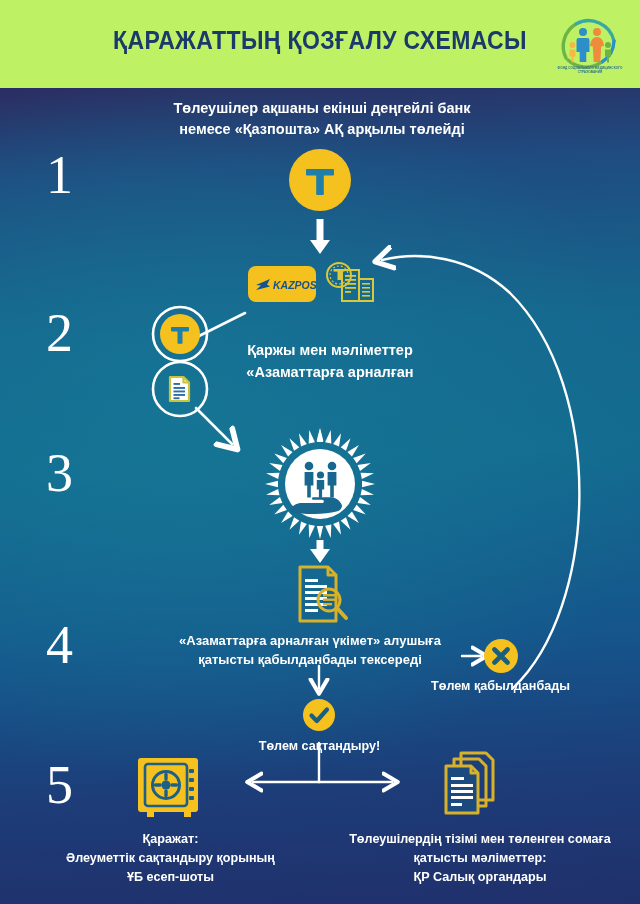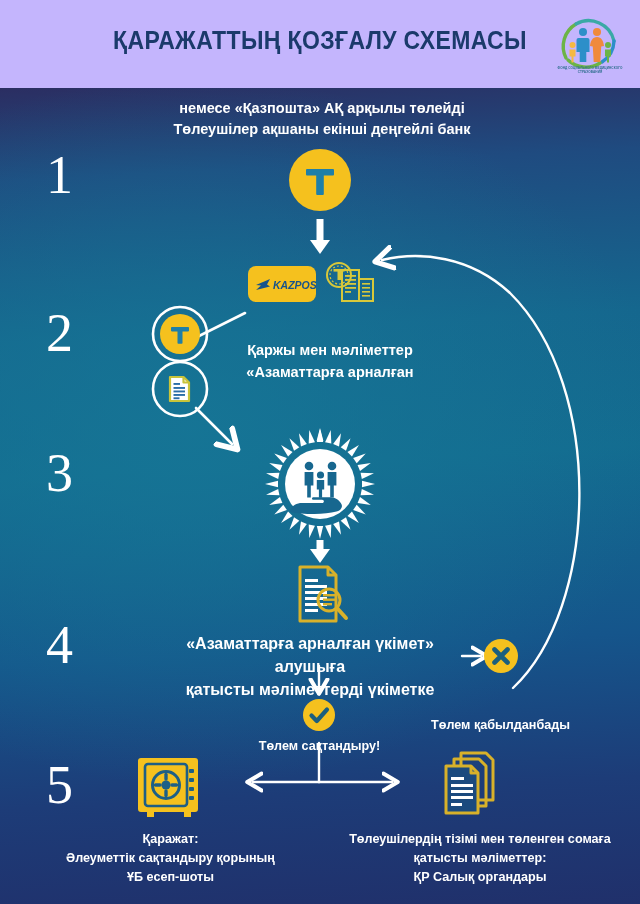--- a/index.html
+++ b/index.html
@@ -4,21 +4,21 @@
 <style>
   html,body{margin:0;padding:0;background:#ffffff;}
   body{
     width:640px;height:904px;position:relative;overflow:hidden;
     font-family:"Liberation Sans","DejaVu Sans",sans-serif;
   }
   #root{position:absolute;inset:0;background:#ffffff;}
 
   
   .header{
-    position:absolute;left:0;top:0;width:640px;height:88px;background:#c4b5fd;
+    position:absolute;left:0;top:0;width:640px;height:88px;background:#bef264;
   }
   .header-title{
     position:absolute;left:0;top:26px;width:640px;text-align:center;
     font-size:25px;font-weight:bold;letter-spacing:.4px;color:#1b3a6b;
     font-family:"Liberation Sans","DejaVu Sans",sans-serif;
     transform:scaleX(.92);transform-origin:center;
   }
   .logo{position:absolute;right:12px;top:8px;width:76px;height:74px;}
   .logo-cap{position:absolute;left:0;top:0;width:76px;height:74px;}
   .logo-text{
@@ -43,22 +43,22 @@
   .stepnum.s1{left:46px;top:60px;}
   .stepnum.s2{left:46px;top:218px;}
   .stepnum.s3{left:46px;top:358px;}
   .stepnum.s4{left:46px;top:530px;}
   .stepnum.s5{left:46px;top:670px;}
 
   
   .txt{position:absolute;color:#ffffff;text-align:center;font-weight:bold;}
   .t-step1{left:132px;top:10px;width:380px;font-size:14.5px;line-height:1.45;}
   .t-step2{left:215px;top:252px;width:230px;font-size:14.5px;line-height:1.5;}
-  .t-step4{left:160px;top:544px;width:300px;font-size:16px;line-height:1.45;}
-  .t-reject{left:408px;top:590px;width:185px;font-size:12.6px;line-height:1.4;margin-top:39px;}
+  .t-step4{left:160px;top:544px;width:300px;font-size:13px;line-height:1.45;}
+  .t-reject{left:408px;top:590px;width:185px;font-size:12.6px;line-height:1.4;}
   .t-accept{left:222px;top:650px;width:195px;font-size:12.6px;line-height:1.4;}
   .t-fund{left:38px;top:742px;width:265px;font-size:12.6px;line-height:1.5;}
   .t-tax{left:330px;top:742px;width:300px;font-size:12.6px;line-height:1.5;text-align:center;}
 
   
   .ic{position:absolute;}
   .ic-tenge-main{left:289px;top:61px;width:62px;height:62px;}
   .ic-kazpost{left:248px;top:178px;width:68px;height:36px;}
   .ic-bank{left:325px;top:170px;width:52px;height:48px;}
   .ic-circ-tenge{left:151px;top:217px;width:58px;height:58px;}
@@ -151,22 +151,22 @@
       </g>
     </svg>
 
     <div class="stepnum s1">1</div>
     <div class="stepnum s2">2</div>
     <div class="stepnum s3">3</div>
     <div class="stepnum s4">4</div>
     <div class="stepnum s5">5</div>
 
     <div class="txt t-step1">
+      <div>Төлеушілер ақшаны екінші деңгейлі банк</div>
       <div>немесе «Қазпошта» АҚ арқылы төлейді</div>
-      <div>Төлеушілер ақшаны екінші деңгейлі банк</div>
     </div>
 
     <div class="ic ic-tenge-main">
       <svg viewBox="0 0 62 62" width="62" height="62">
         <circle cx="31" cy="31" r="31" fill="#f5c11e"></circle>
         <rect x="17" y="20" width="28" height="6.5" rx="1" fill="#1f7fa8"></rect>
         <rect x="27.2" y="24" width="7.6" height="22" rx="1" fill="#1f7fa8"></rect>
       </svg>
     </div>
 
@@ -308,21 +308,21 @@
           <rect x="29" y="30" width="12" height="2.4"></rect>
           <rect x="29" y="34.5" width="12" height="2.4"></rect>
           <rect x="29" y="39" width="9" height="2.4"></rect>
         </g>
         <path d="M43 44 L52 54" stroke="#d8b12a" stroke-width="4" stroke-linecap="round"></path>
       </svg>
     </div>
 
     <div class="txt t-step4">
       <div>«Азаматтарға арналған үкімет» алушыға</div>
-      <div>қатысты мәліметтерді үкіметке</div>
+      <div>қатысты қабылданбады тексереді</div>
     </div>
 
     <div class="ic ic-x">
       <svg viewBox="0 0 34 34" width="34" height="34">
         <circle cx="17" cy="17" r="17" fill="#f5c11e"></circle>
         <path d="M10.5 10.5 L23.5 23.5 M23.5 10.5 L10.5 23.5" stroke="#1b5f7e" stroke-width="4.6" stroke-linecap="round"></path>
       </svg>
     </div>
 
     <div class="txt t-reject">Төлем қабылданбады</div>

